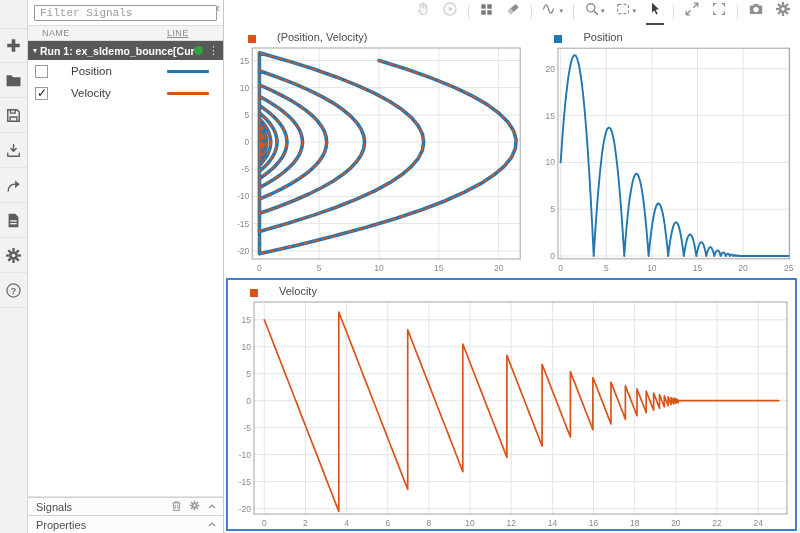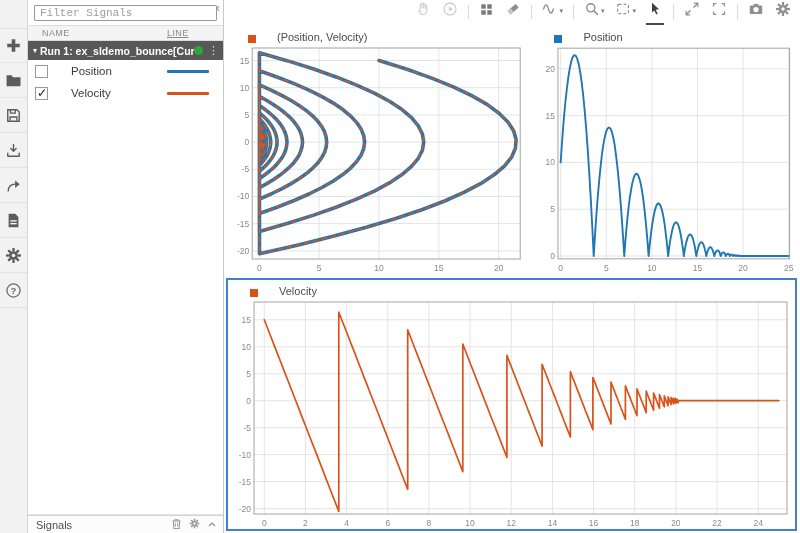--- a/index.html
+++ b/index.html
@@ -196,20 +196,28 @@
                 <rect x="6.9" y="1" width="2.2" height="3.2" transform="rotate(90 8 8)"></rect>
                 <rect x="6.9" y="1" width="2.2" height="3.2" transform="rotate(135 8 8)"></rect>
                 <rect x="6.9" y="1" width="2.2" height="3.2" transform="rotate(180 8 8)"></rect>
                 <rect x="6.9" y="1" width="2.2" height="3.2" transform="rotate(225 8 8)"></rect>
                 <rect x="6.9" y="1" width="2.2" height="3.2" transform="rotate(270 8 8)"></rect>
                 <rect x="6.9" y="1" width="2.2" height="3.2" transform="rotate(315 8 8)"></rect>
                 <circle cx="8" cy="8" r="4.1"></circle>
                 <circle cx="8" cy="8" r="1.7" fill="#fcfcfc"></circle>
               </g>
             </svg></span>
+        <span><svg width="10" height="9" viewBox="0 0 10 9">
+              <polyline points="2,6 5,3 8,6" fill="none" stroke="#8f8f8f" stroke-width="1.2"></polyline>
+            </svg></span>
+      </span>
+    </div>
+    <div class="bar">
+      <span>Properties</span>
+      <span class="bar-icons">
         <span><svg width="10" height="9" viewBox="0 0 10 9">
               <polyline points="2,6 5,3 8,6" fill="none" stroke="#8f8f8f" stroke-width="1.2"></polyline>
             </svg></span>
       </span>
     </div>
   </div>
 
   <div class="main">
     <div class="toolbar">
       <span class="tbtn disabled">

